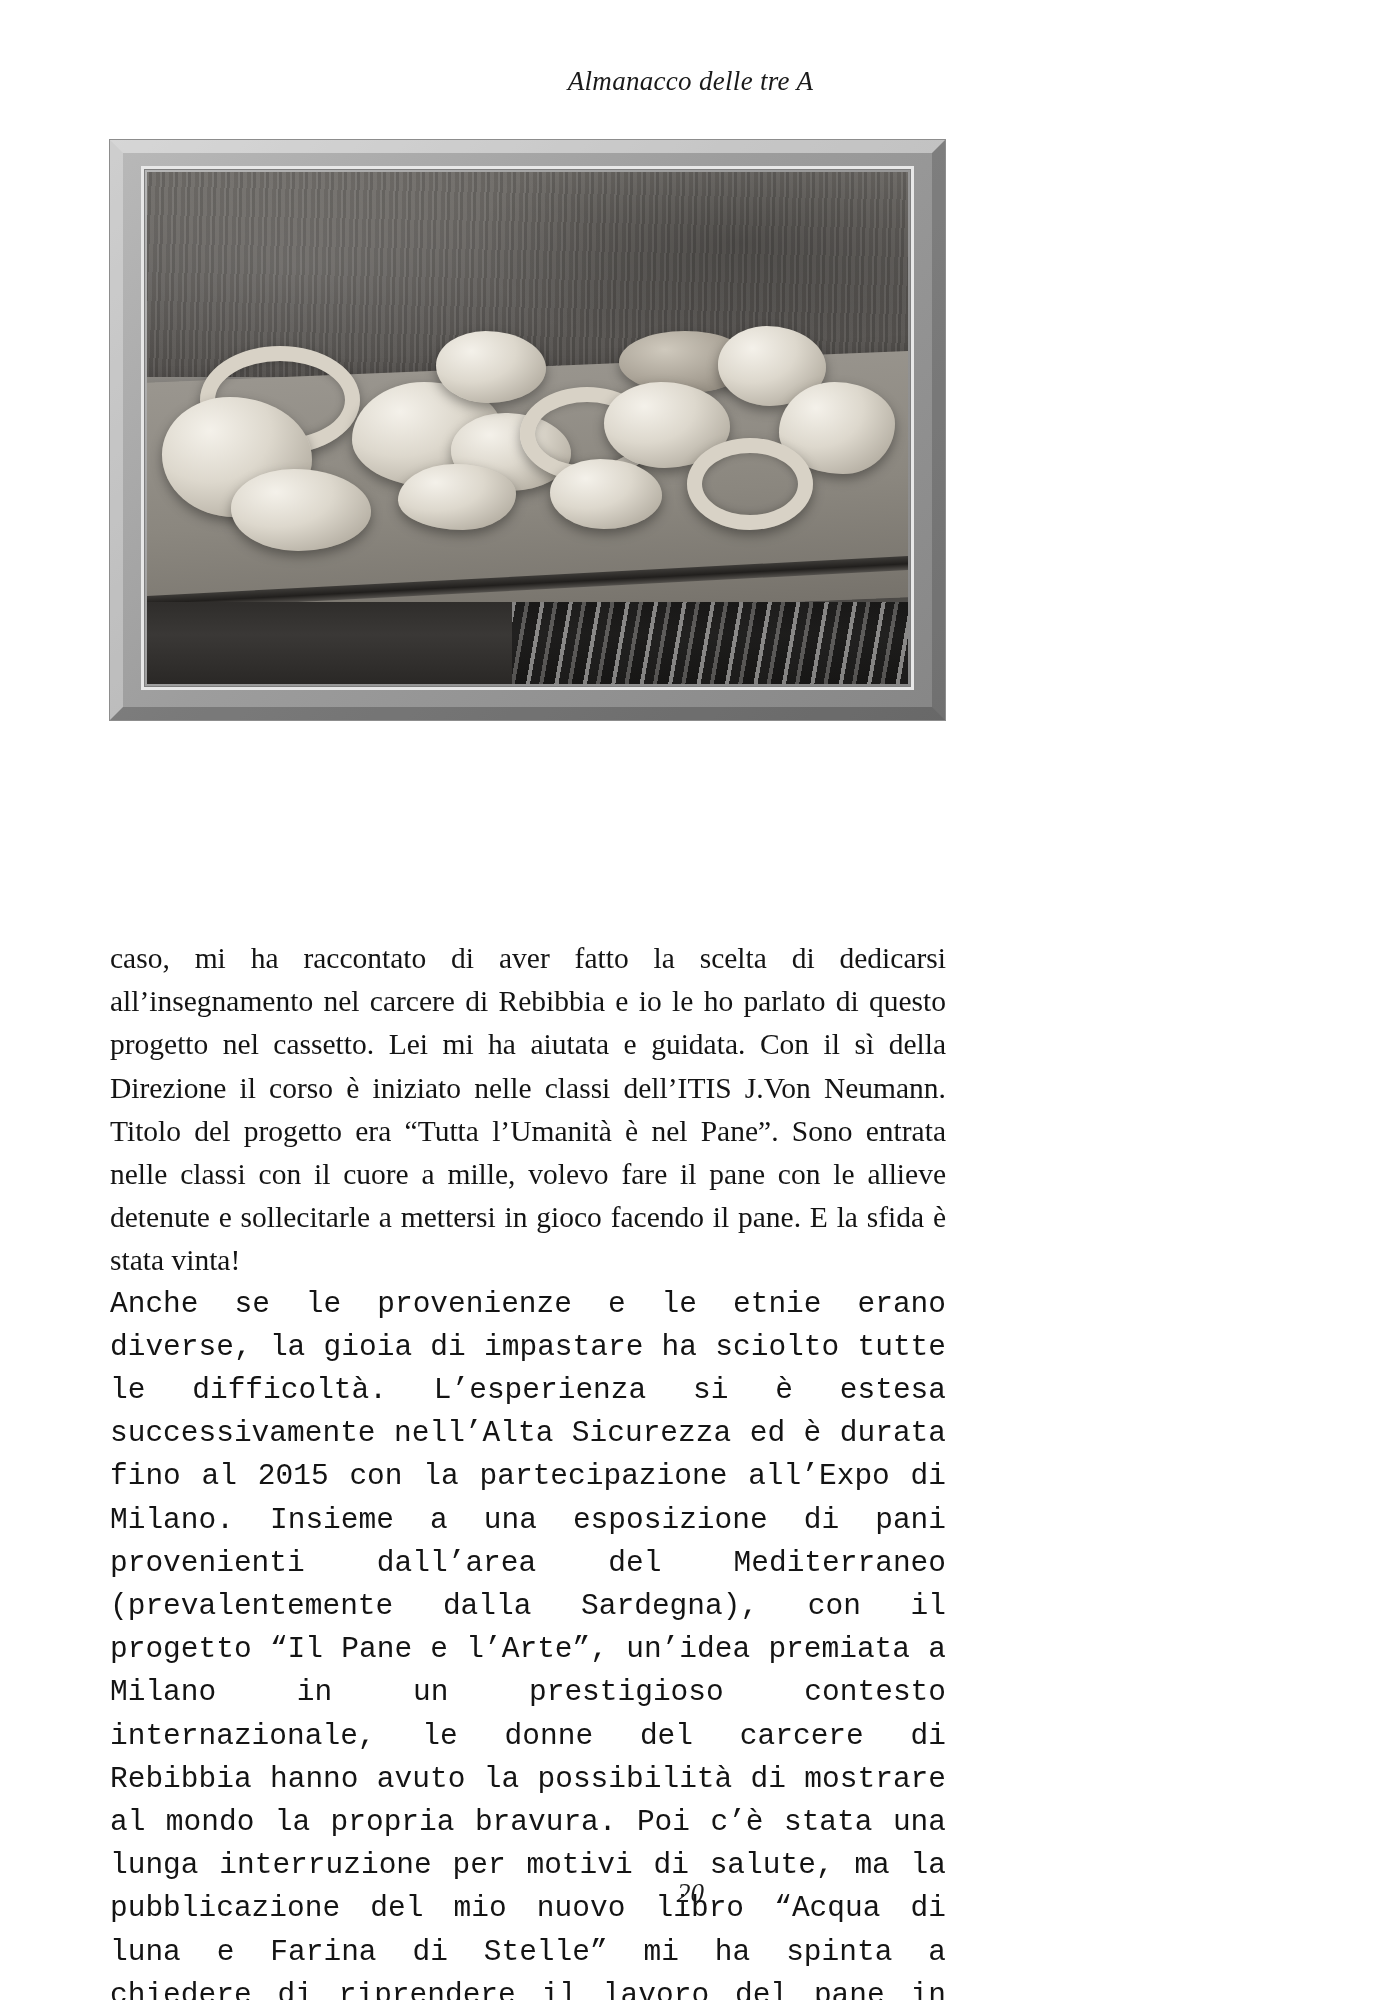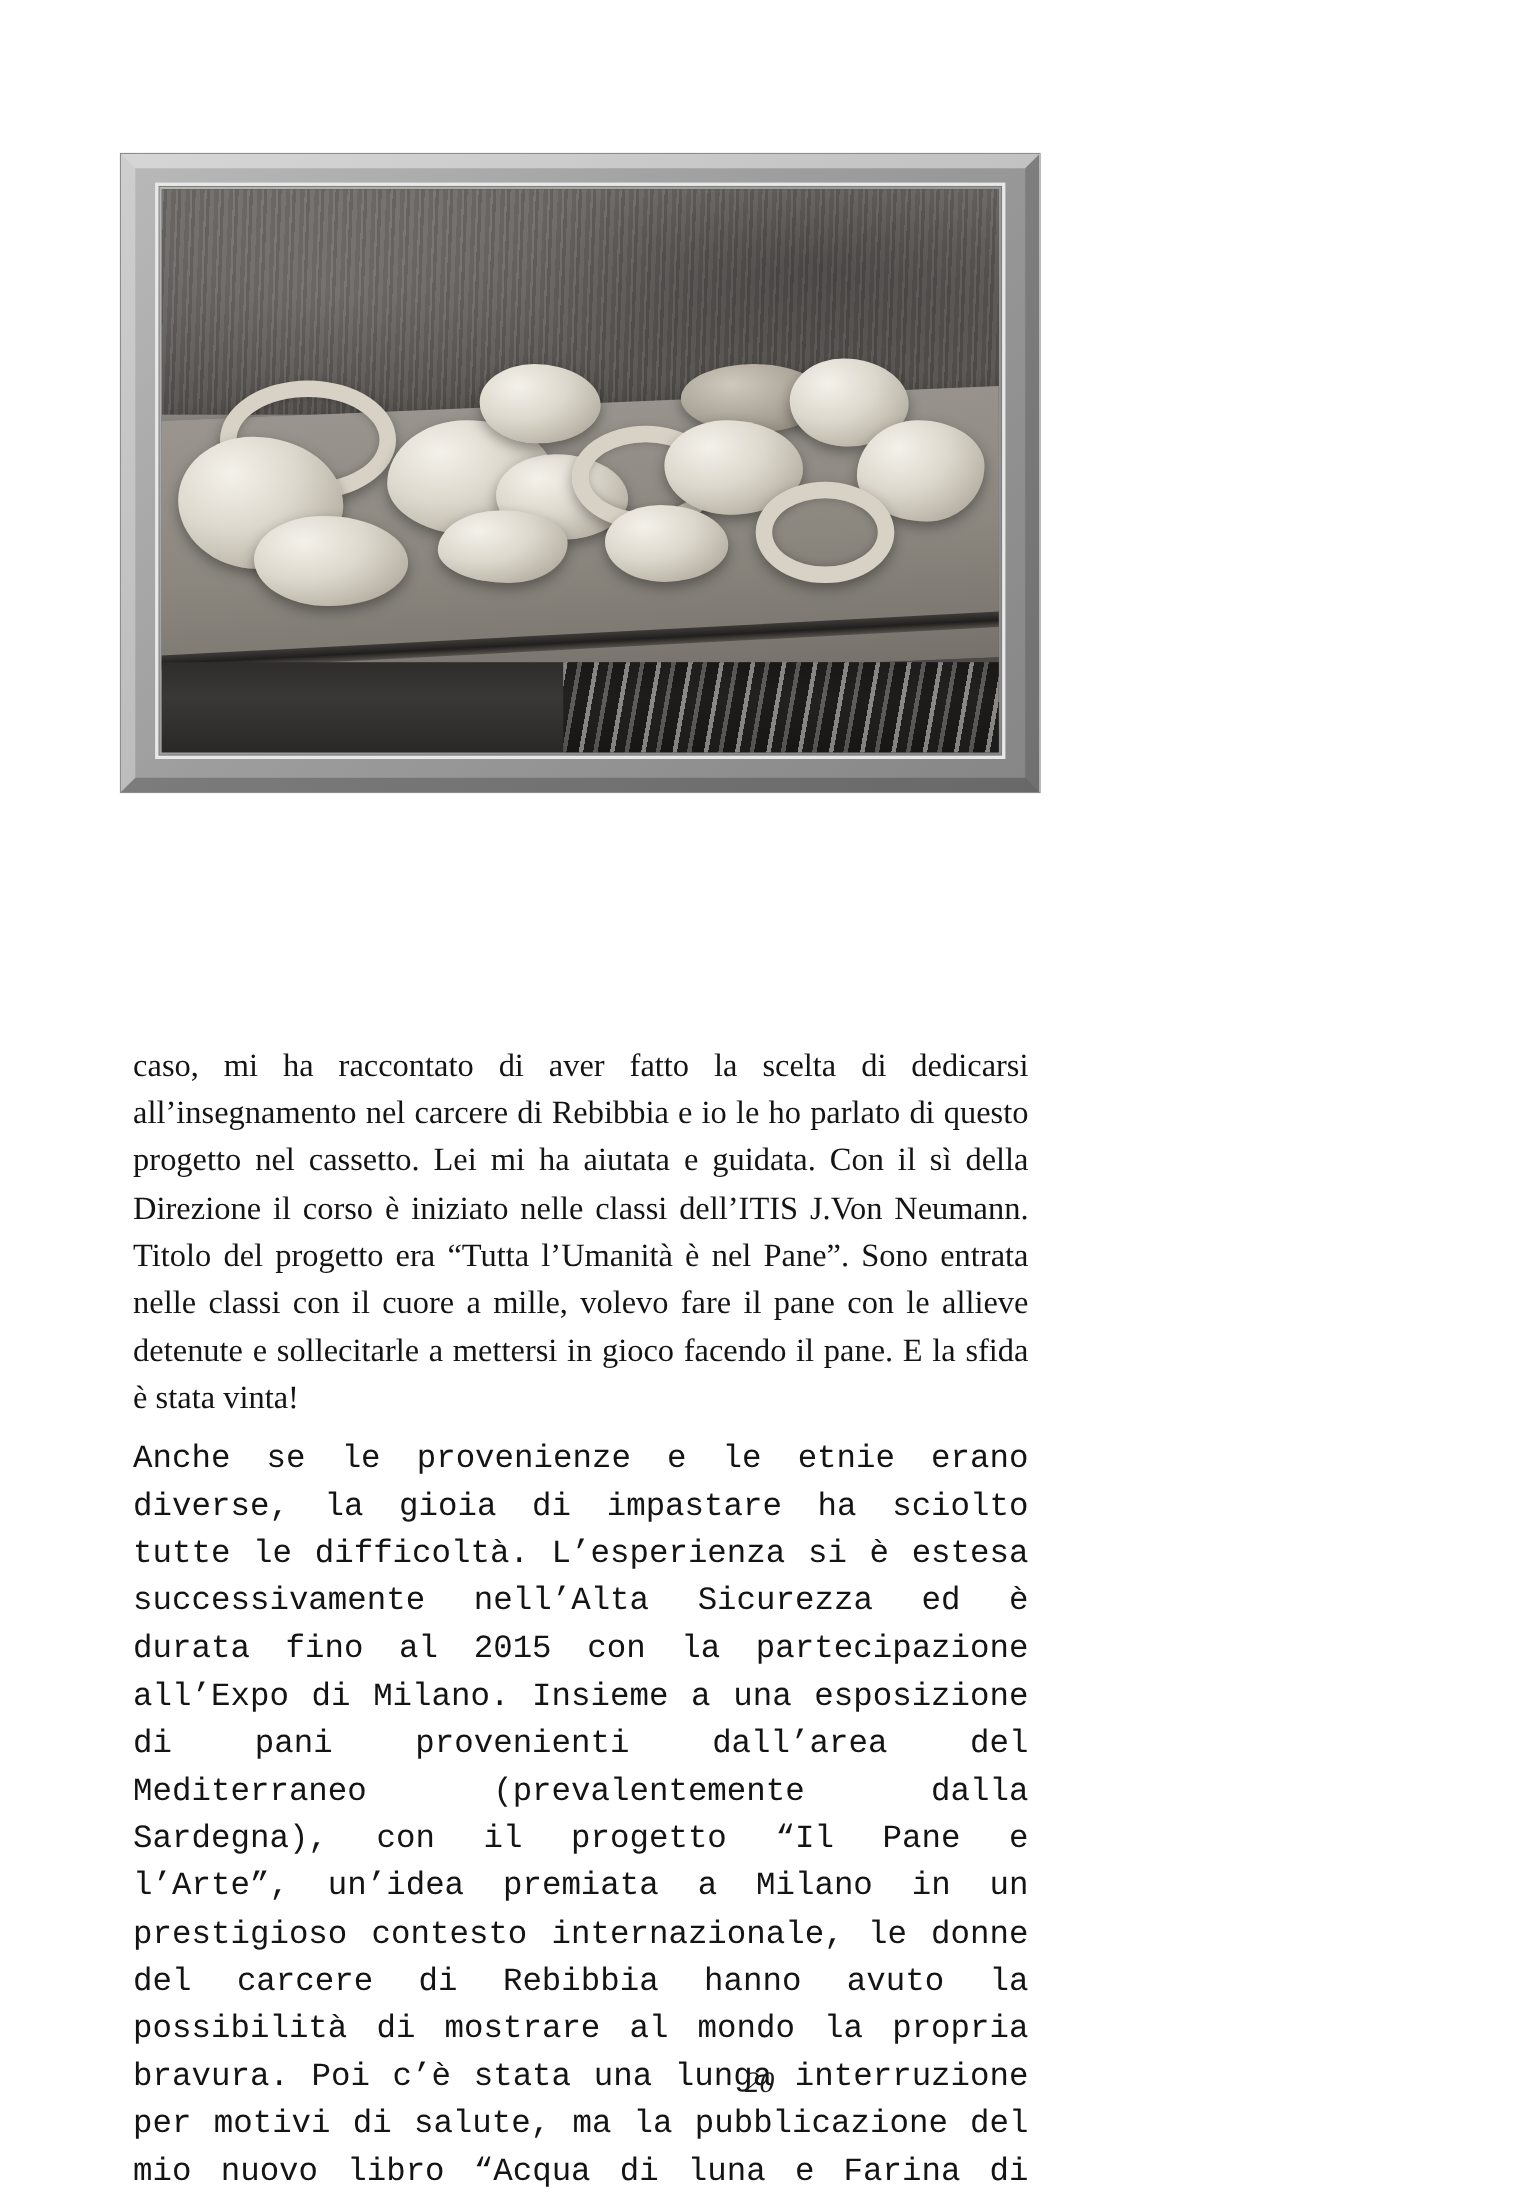--- a/index.html
+++ b/index.html
@@ -167,21 +167,21 @@
     top: 937px;
     width: 836px;
     font-size: 29.5px;
     line-height: 43.2px;
     text-align: justify;
     text-justify: inter-word;
     color: #141414;
     hyphens: none;
   }
   .body-text p {
-    margin: 11px;
+    margin: 0;
     text-indent: 0;
   }
   .body-text p.last-line-left {
     text-align: justify;
     font-family: Liberation Mono, monospace;
   }
 
   
   .folio {
     position: absolute;
@@ -192,20 +192,21 @@
     font-style: italic;
     font-size: 27px;
     color: #1a1a1a;
   }
 </style>
 </head>
 <body>
 
 <div class="page">
 
+  <div class="running-header">Almanacco delle tre A</div>
 
   <div class="figure">
     <div class="frame-outer"></div>
     <div class="frame-bevel-tl"></div>
     <div class="frame-inner-line"></div>
 
     <div class="photo">
       <div class="photo-wall"></div>
       <div class="photo-table"></div>
       <div class="photo-paper"></div>

